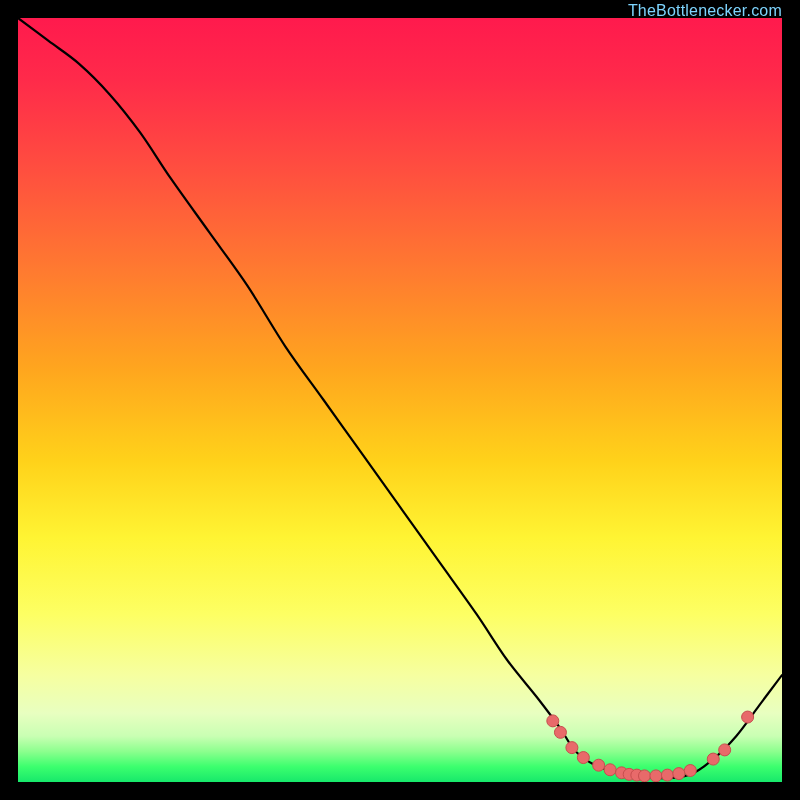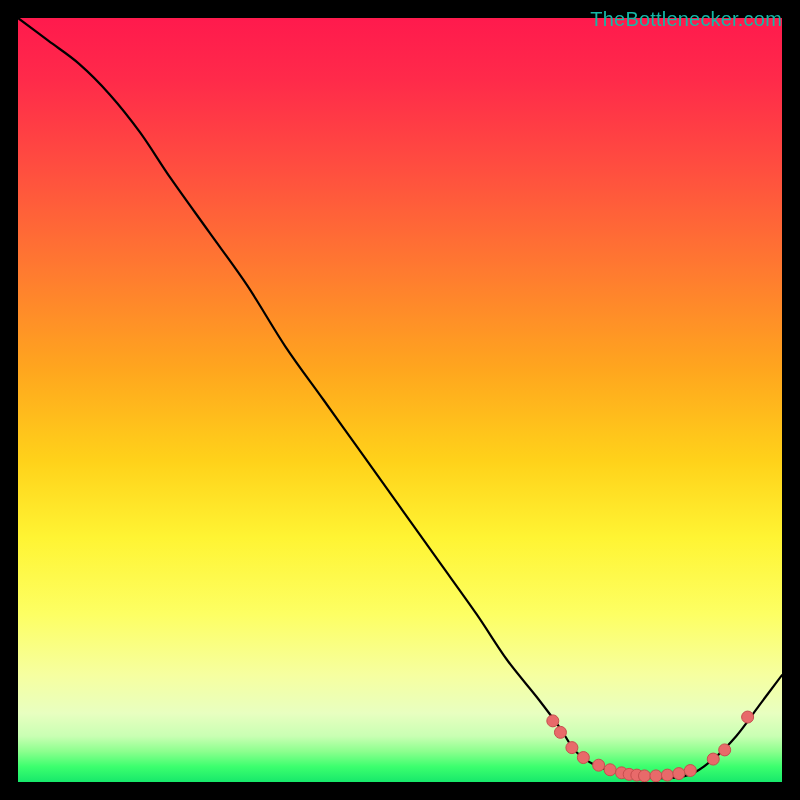--- a/index.html
+++ b/index.html
@@ -48,24 +48,24 @@
   .svg-layer {
     position: absolute;
     left: 0;
     top: 0;
     width: 764px;
     height: 764px;
   }
 
   .url-label {
     position: absolute;
-    top: 8px;
+    top: 2px;
     right: 18px;
-    color: #14b8a6;
-    font-size: 20px;
+    color: #7dd3fc;
+    font-size: 16px;
     font-weight: 500;
     letter-spacing: 0.2px;
   }
 </style>
 </head>
 <body>
 
 <div class="stage">
 
   <div class="plot-area">

